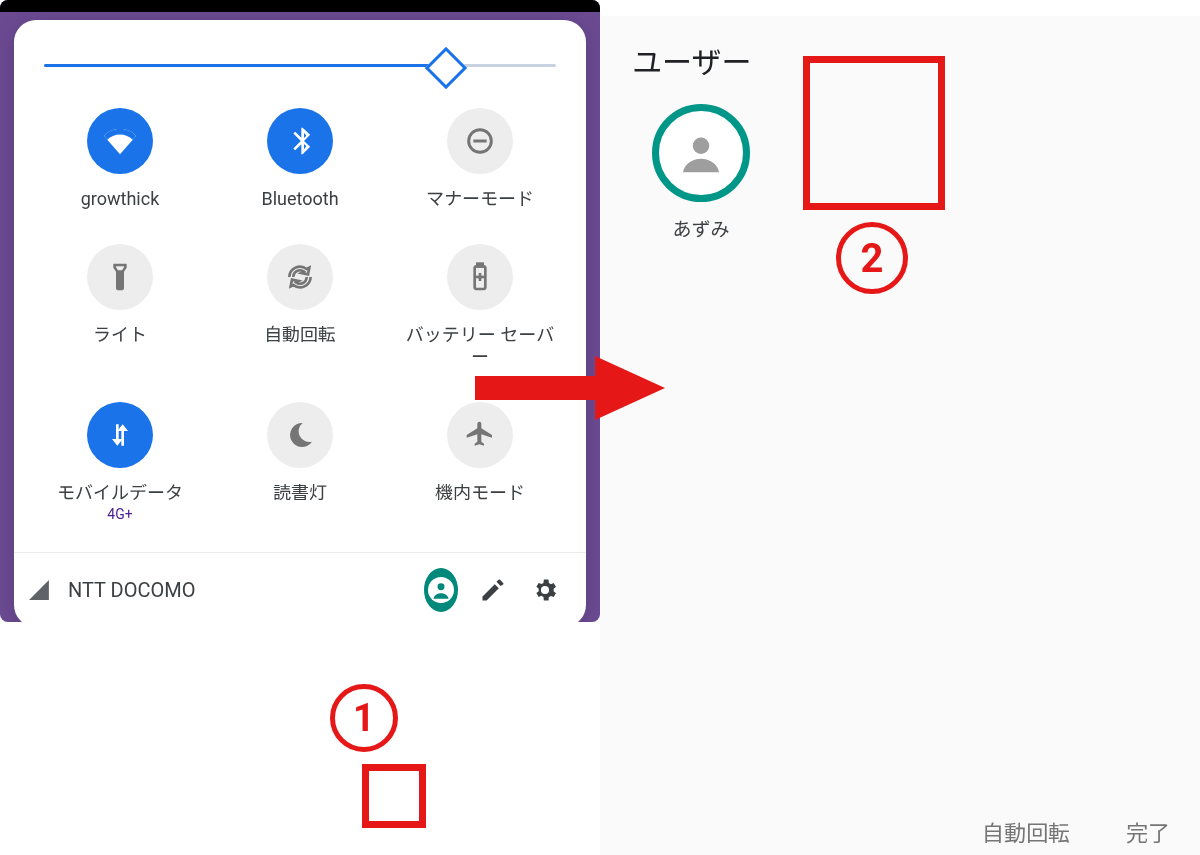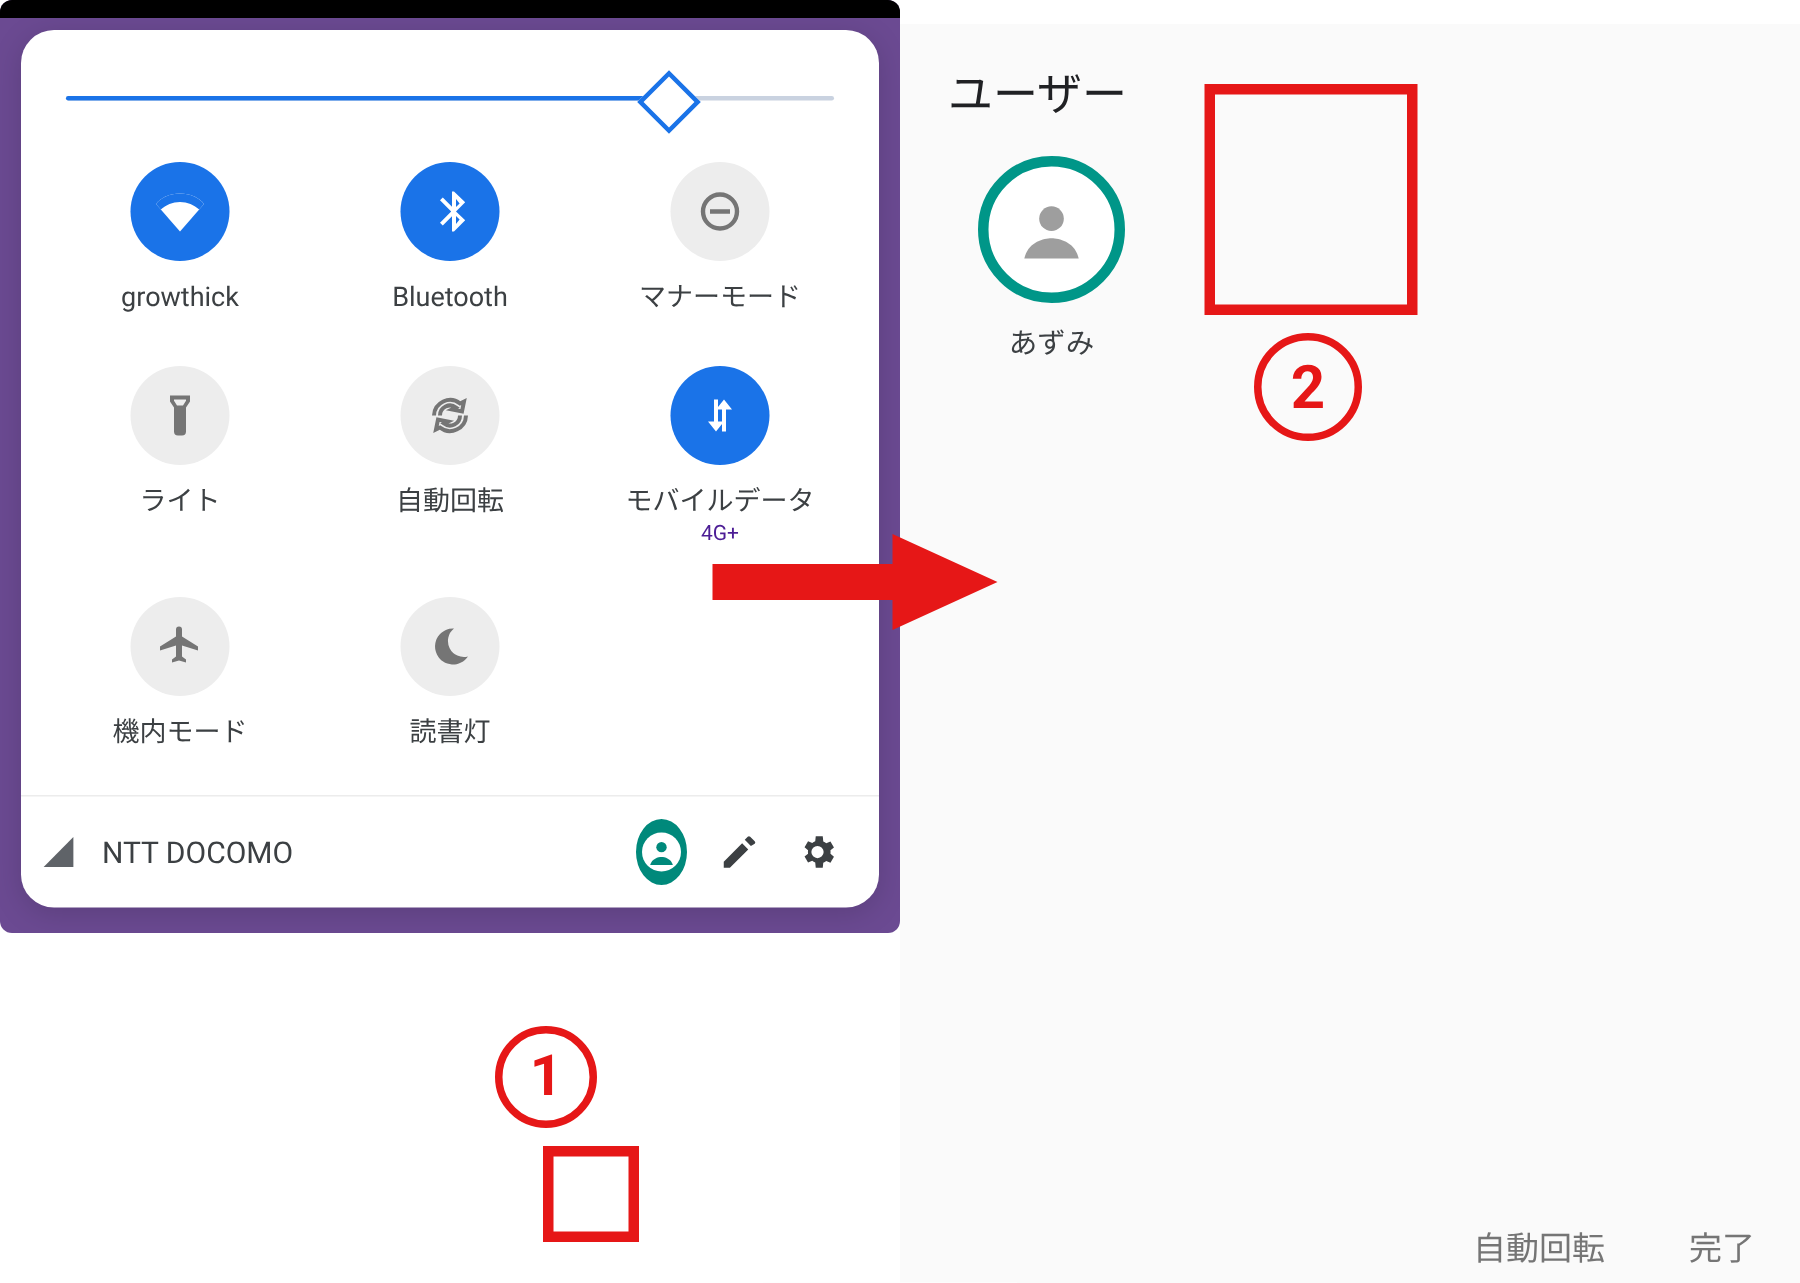--- a/index.html
+++ b/index.html
@@ -98,44 +98,55 @@
         <div class="tile">
           <div class="chip off">
             <svg viewBox="0 0 24 24" fill="none" stroke="currentColor" stroke-width="2">
                 <path d="M4 12a8 8 0 0 1 13-6l2-1-1 5-5-1 2-1a5 5 0 0 0-8 4"></path>
                 <path d="M20 12a8 8 0 0 1-13 6l-2 1 1-5 5 1-2 1a5 5 0 0 0 8-4"></path>
               </svg>
           </div>
           <div class="lab">自動回転</div>
         </div>
         <div class="tile">
+          <div class="chip off">
+            <svg viewBox="0 0 24 24" fill="none" stroke="currentColor" stroke-width="2">
+                <rect x="8" y="4" width="8" height="17" rx="1.5"></rect>
+                <rect x="10" y="2" width="4" height="2" fill="currentColor"></rect>
+                <line x1="12" y1="9" x2="12" y2="15"></line>
+                <line x1="9" y1="12" x2="15" y2="12"></line>
+              </svg>
+          </div>
+          <div class="lab">バッテリー セーバー</div>
+        </div>
+        <div class="tile">
           <div class="chip on">
             <svg viewBox="0 0 24 24" fill="currentColor">
                 <path d="M9 4v11H6l4 5 4-5h-3V4H9z"></path>
                 <path d="M15 20V9h3l-4-5-4 5h3v11h2z"></path>
               </svg>
           </div>
           <div class="lab">モバイルデータ</div>
           <div class="sub">4G+</div>
         </div>
         <div class="tile">
           <div class="chip off">
             <svg viewBox="0 0 24 24" fill="currentColor">
+                <path d="M14 3a9 9 0 1 0 7 14 8 8 0 0 1-7-14z"></path>
+              </svg>
+          </div>
+          <div class="lab">読書灯</div>
+        </div>
+        <div class="tile">
+          <div class="chip off">
+            <svg viewBox="0 0 24 24" fill="currentColor">
                 <path d="M21 14v-2l-8-5V3.5a1.5 1.5 0 0 0-3 0V7l-8 5v2l8-2.5V17l-2 1.5V20l3.5-1L15 20v-1.5L13 17v-5.5l8 2.5z"></path>
               </svg>
           </div>
           <div class="lab">機内モード</div>
-        </div>
-        <div class="tile">
-          <div class="chip off">
-            <svg viewBox="0 0 24 24" fill="currentColor">
-                <path d="M14 3a9 9 0 1 0 7 14 8 8 0 0 1-7-14z"></path>
-              </svg>
-          </div>
-          <div class="lab">読書灯</div>
         </div>
       </div>
 
       <div class="footer">
         <div class="sig"></div>
         <div class="carrier">NTT DOCOMO</div>
         <div class="spacer"></div>
         <div class="ficon">
           <div class="user-chip">
               <div class="inner">

